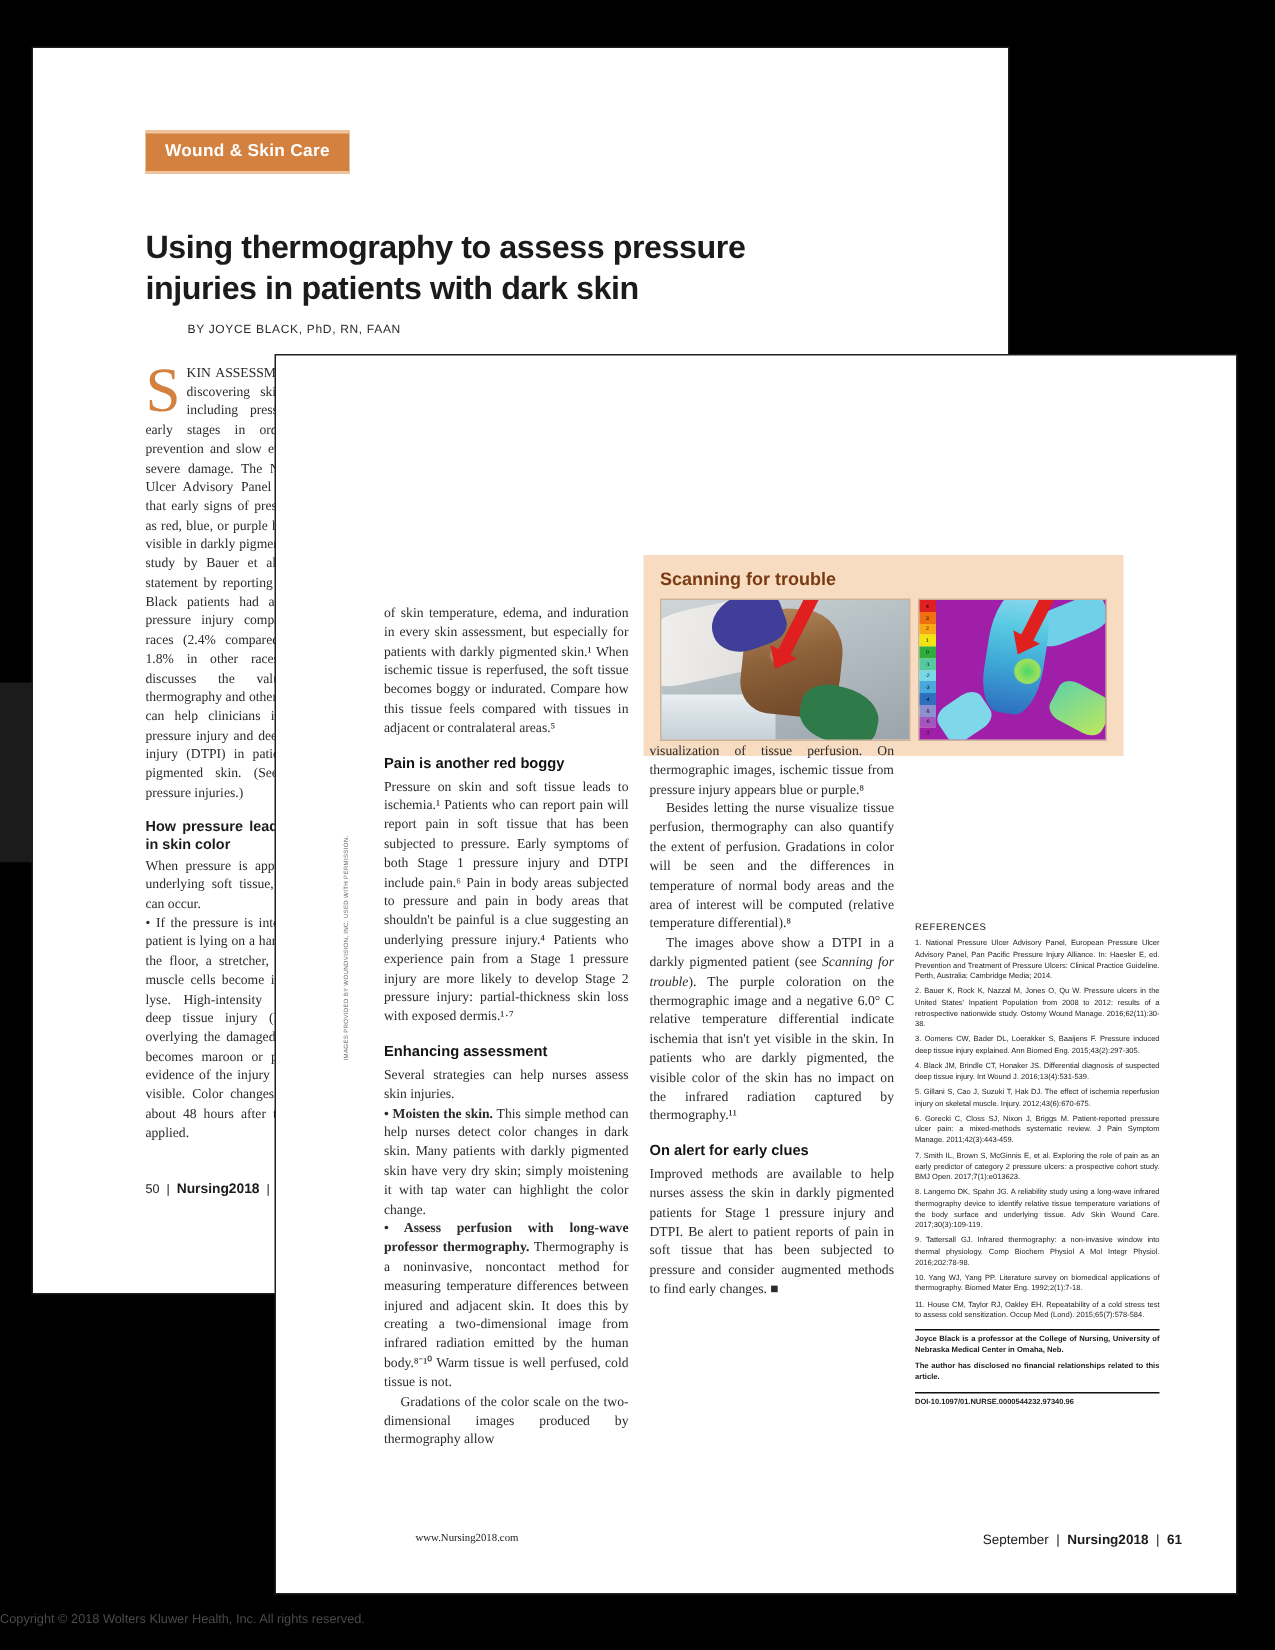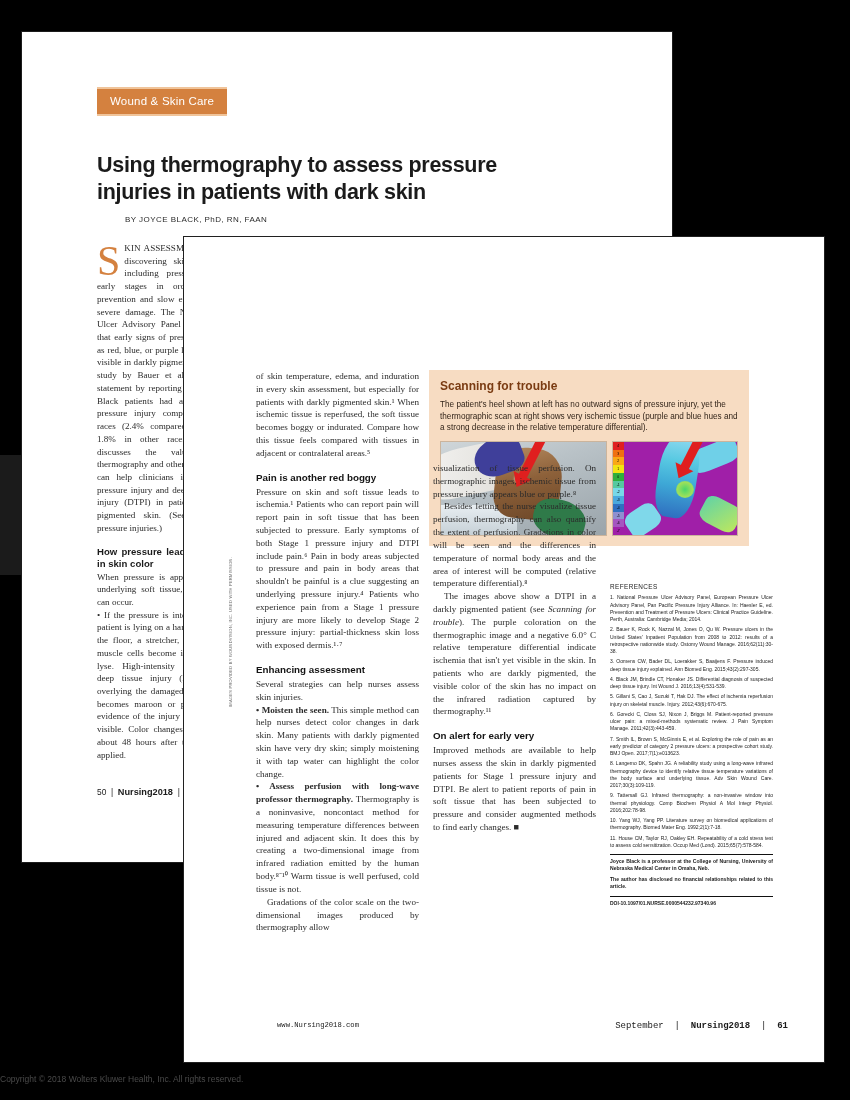--- a/index.html
+++ b/index.html
@@ -23,21 +23,21 @@
     overflow: hidden;
     box-shadow: 0 0 0 1px #1c1c1c;
   }
   .p1-inner { position: absolute; left: 75px; top: 55px; right: 40px; }
 
   .kicker {
     display: inline-block;
     background: #d4813f;
     color: #ffffff;
     font-family: "Liberation Sans", sans-serif;
-    font-weight: normal;
+    font-weight: bold;
     font-size: 11.5px;
     letter-spacing: .2px;
     padding: 6px 13px 7px 13px;
     border-top: 2px solid #f0c49a;
     border-bottom: 2px solid #f0c49a;
   }
   .p1-title {
     font-family: "Liberation Sans", sans-serif;
     font-weight: bold;
     font-size: 21.5px;
@@ -104,21 +104,21 @@
     overflow: hidden;
     box-shadow: 0 0 0 1px #202020;
   }
   .p2-grid {
     position: absolute;
     left: 72px; top: 133px;
     right: 36px;
     display: flex;
     gap: 14px;
   }
-  .col { width: 163px; }
+  .col { width: 163px; margin-top: 32px; }
   .colbody {
     font-size: 9.1px;
     line-height: 1.41;
     color: #2b2b2b;
     text-align: justify;
   }
   .colbody p { margin: 0; }
   .colbody p.ind { text-indent: 11px; }
   .h2 {
     font-family: "Liberation Sans", sans-serif;
@@ -251,25 +251,25 @@
     font-size: 5.1px; line-height:1.4; font-weight:bold; color:#1b1b1b;
     border-top:1px solid #111; padding-top:3px; margin-top:5px;
   }
   .bio2 { margin-top:4px; }
   .doi {
     font-family:"Liberation Sans",sans-serif; font-size:5.0px; font-weight:bold;
     border-top:1px solid #111; padding-top:3px; margin-top:5px; color:#1b1b1b;
   }
   .p2-folio-l {
     position:absolute; left:72px; bottom:33px;
-    font-family:Liberation Mono, monospace; font-size:7.2px; color:#1b1b1b;padding-left:21px;
+    font-family:Liberation Serif, serif; font-size:7.2px; color:#1b1b1b;padding-left:21px;
   }
   .p2-folio-r {
     position:absolute; right:36px; bottom:31px;
-    font-family:Liberation Mono, monospace; font-size:9px; color:#1b1b1b;
+    font-family:Liberation Sans, sans-serif; font-size:9px; color:#1b1b1b;
   }
   .p2-folio-r b { font-weight:bold; }
   .credit {
     position:absolute; left:44px; top:470px;
     font-family:"Liberation Sans",sans-serif;
     font-size:4.1px; letter-spacing:.2px; color:#6a6a6a;
     transform: rotate(-90deg); transform-origin: 0 0;
     white-space: nowrap;
   }
   .copyright {
@@ -307,21 +307,20 @@
       <b>Nursing2018</b>
       <span>&nbsp;|&nbsp;</span>
       <span>September</span>
     </div>
   </div>
 
   <div class="page2">
 
     <div class="scanbox">
       <h3>Scanning for trouble</h3>
-      <p class="cap">The patient's heel shown at left has no outward signs of pressure injury, yet the thermographic scan at right shows very ischemic tissue (purple and blue hues and a strong decrease in the relative temperature differential).</p>
       <div class="figrow">
         <div class="photo">
           <div class="armA"></div>
           <div class="towel"></div>
           <div class="skin"></div>
           <div class="glove1"></div>
           <div class="glove2"></div>
           <div class="dot"></div>
           <div class="arrow" style="left:53%;top:-8%;"></div>
         </div>
@@ -354,32 +353,32 @@
 
     <div class="p2-grid">
 
       <div class="col">
         <div class="colbody">
           <p>of skin temperature, edema, and induration in every skin assessment, but especially for patients with darkly pigmented skin.¹ When ischemic tissue is reperfused, the soft tissue becomes boggy or indurated. Compare how this tissue feels compared with tissues in adjacent or contralateral areas.⁵</p>
           <div class="h2">Pain is another red boggy</div>
           <p>Pressure on skin and soft tissue leads to ischemia.¹ Patients who can report pain will report pain in soft tissue that has been subjected to pressure. Early symptoms of both Stage 1 pressure injury and DTPI include pain.⁶ Pain in body areas subjected to pressure and pain in body areas that shouldn't be painful is a clue suggesting an underlying pressure injury.⁴ Patients who experience pain from a Stage 1 pressure injury are more likely to develop Stage 2 pressure injury: partial-thickness skin loss with exposed dermis.¹·⁷</p>
           <div class="h2">Enhancing assessment</div>
           <p>Several strategies can help nurses assess skin injuries.</p>
-          <p><span class="bullet-lead">• Moisten the seen.</span><span> This simple method can help nurses detect color changes in dark skin. Many patients with darkly pigmented skin have very dry skin; simply moistening it with tap water can highlight the color change.</span></p>
+          <p><span class="bullet-lead">• Moisten the skin.</span><span> This simple method can help nurses detect color changes in dark skin. Many patients with darkly pigmented skin have very dry skin; simply moistening it with tap water can highlight the color change.</span></p>
           <p><span class="bullet-lead">• Assess perfusion with long-wave professor thermography.</span><span> Thermography is a noninvasive, noncontact method for measuring temperature differences between injured and adjacent skin. It does this by creating a two-dimensional image from infrared radiation emitted by the human body.⁸⁻¹⁰ Warm tissue is well perfused, cold tissue is not.</span></p>
           <p class="ind">Gradations of the color scale on the two-dimensional images produced by thermography allow</p>
         </div>
       </div>
 
       <div class="col" style="padding-top:92px;">
         <div class="colbody">
           <p>visualization of tissue perfusion. On thermographic images, ischemic tissue from pressure injury appears blue or purple.⁸</p>
           <p class="ind">Besides letting the nurse visualize tissue perfusion, thermography can also quantify the extent of perfusion. Gradations in color will be seen and the differences in temperature of normal body areas and the area of interest will be computed (relative temperature differential).⁸</p>
           <p class="ind"><span>The images above show a DTPI in a darkly pigmented patient (see </span><span class="it">Scanning for trouble</span><span>). The purple coloration on the thermographic image and a negative 6.0° C relative temperature differential indicate ischemia that isn't yet visible in the skin. In patients who are darkly pigmented, the visible color of the skin has no impact on the infrared radiation captured by thermography.¹¹</span></p>
-          <div class="h2">On alert for early very</div>
+          <div class="h2">On alert for early clues</div>
           <p>Improved methods are available to help nurses assess the skin in darkly pigmented patients for Stage 1 pressure injury and DTPI. Be alert to patient reports of pain in soft tissue that has been subjected to pressure and consider augmented methods to find early changes. ■</p>
         </div>
       </div>
 
       <div class="col" style="padding-top:212px;">
         <div class="refs">
           <div class="rhead">REFERENCES</div>
           <p>1. National Pressure Ulcer Advisory Panel, European Pressure Ulcer Advisory Panel, Pan Pacific Pressure Injury Alliance. In: Haesler E, ed. Prevention and Treatment of Pressure Ulcers: Clinical Practice Guideline. Perth, Australia: Cambridge Media; 2014.</p>
           <p>2. Bauer K, Rock K, Nazzal M, Jones O, Qu W. Pressure ulcers in the United States' Inpatient Population from 2008 to 2012: results of a retrospective nationwide study. Ostomy Wound Manage. 2016;62(11):30-38.</p>
           <p>3. Oomens CW, Bader DL, Loerakker S, Baaijens F. Pressure induced deep tissue injury explained. Ann Biomed Eng. 2015;43(2):297-305.</p>

